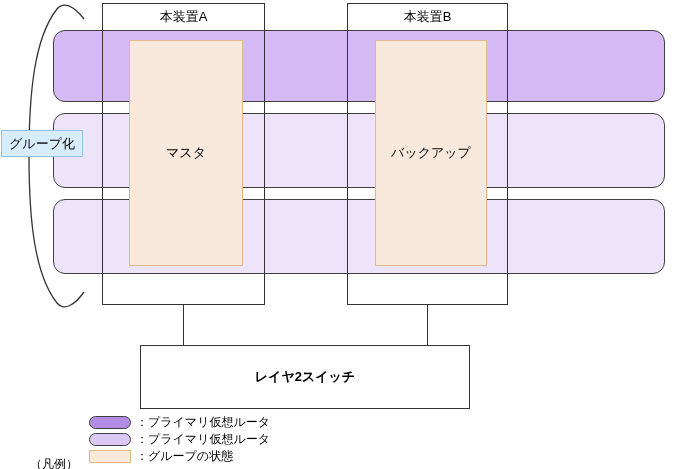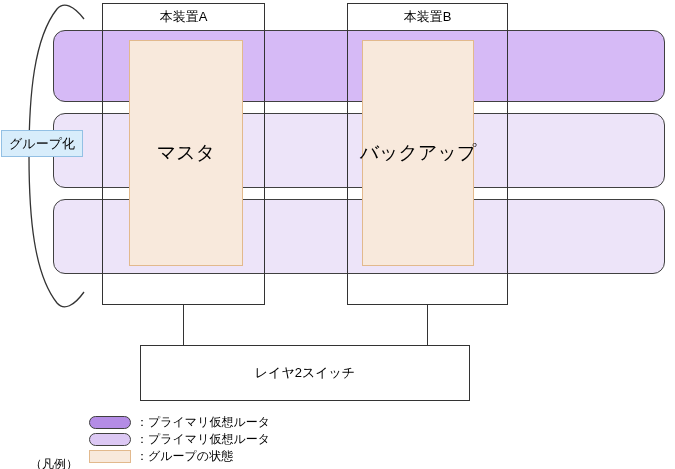--- a/index.html
+++ b/index.html
@@ -22,27 +22,27 @@
     position:absolute;top:3px;height:302px;border:1px solid #333333;
     box-sizing:border-box;background:transparent;z-index:3;
   }
   .device-title{
     position:absolute;top:0;left:0;right:0;height:26px;line-height:26px;
     text-align:center;font-size:13px;white-space:nowrap;
   }
   .state-box{
     position:absolute;top:40px;height:226px;background:#f8e9dc;border:1px solid #e2b98d;
     box-sizing:border-box;z-index:2;display:flex;align-items:center;justify-content:center;
-    font-size:19px;white-space:nowrap;
+    font-size:13px;white-space:nowrap;
   }
   .connector{position:absolute;width:1px;height:40px;top:305px;background:#333333;z-index:2;}
   .switch-box{
-    position:absolute;left:140px;top:345px;width:330px;height:56px;border:1px solid #333333;
+    position:absolute;left:140px;top:345px;width:330px;height:64px;border:1px solid #333333;
     box-sizing:border-box;background:#ffffff;display:flex;align-items:center;justify-content:center;
-    font-size:13px;z-index:2;
+    font-size:13px;z-index:2;font-weight:bold;
   }
   .group-label{
     position:absolute;left:1px;top:130px;width:82px;height:27px;background:#d8edfb;
     border:1px solid #93c0e4;box-sizing:border-box;z-index:6;
     display:flex;align-items:center;justify-content:center;font-size:13px;white-space:nowrap;text-align:center;
   }
   .brace-svg{position:absolute;left:10px;top:0;z-index:4;}
   .legend{position:absolute;left:0;top:408px;width:400px;height:60px;z-index:2;font-size:12px;}
   .legend-title{position:absolute;left:30px;top:7px;line-height:16px;white-space:nowrap;margin-top:41px;}
   .legend-row{position:absolute;left:89px;display:flex;align-items:center;height:16px;}
@@ -69,21 +69,21 @@
   <div class="band follow" style="top:113px;height:75px;"></div>
   <div class="band follow" style="top:199px;height:75px;"></div>
 
   <div class="band-label" style="top:49px;">プライマリ仮想ルータ</div>
   <div class="band-label" style="top:130px;">フォロー仮想ルータ1</div>
   <div class="band-label" style="top:219px;">フォロー仮想ルータ2</div>
 
   <div class="state-box" style="left:129px;width:114px;">
     <span>マスタ</span>
   </div>
-  <div class="state-box" style="left:362px;width:112px;">
+  <div class="state-box" style="left:375px;width:112px;">
     <span>バックアップ</span>
   </div>
 
   <div class="device" style="left:102px;width:163px;padding-left:44px;">
     <div class="device-title">本装置A</div>
   </div>
   <div class="device" style="left:347px;width:161px;">
     <div class="device-title">本装置B</div>
   </div>
 

